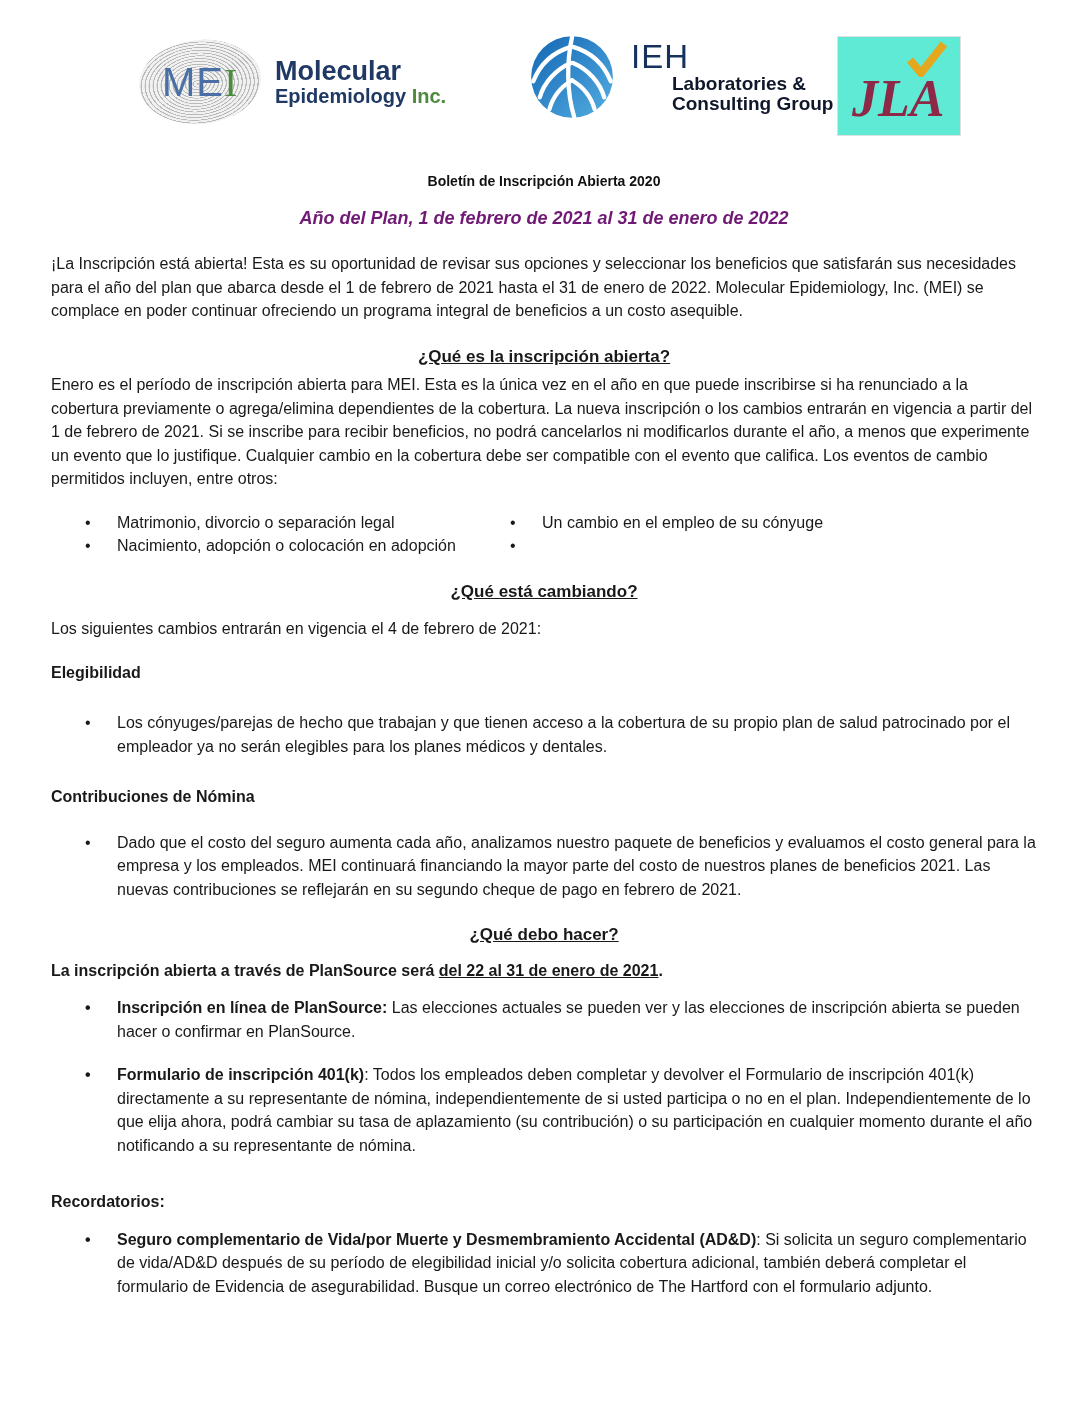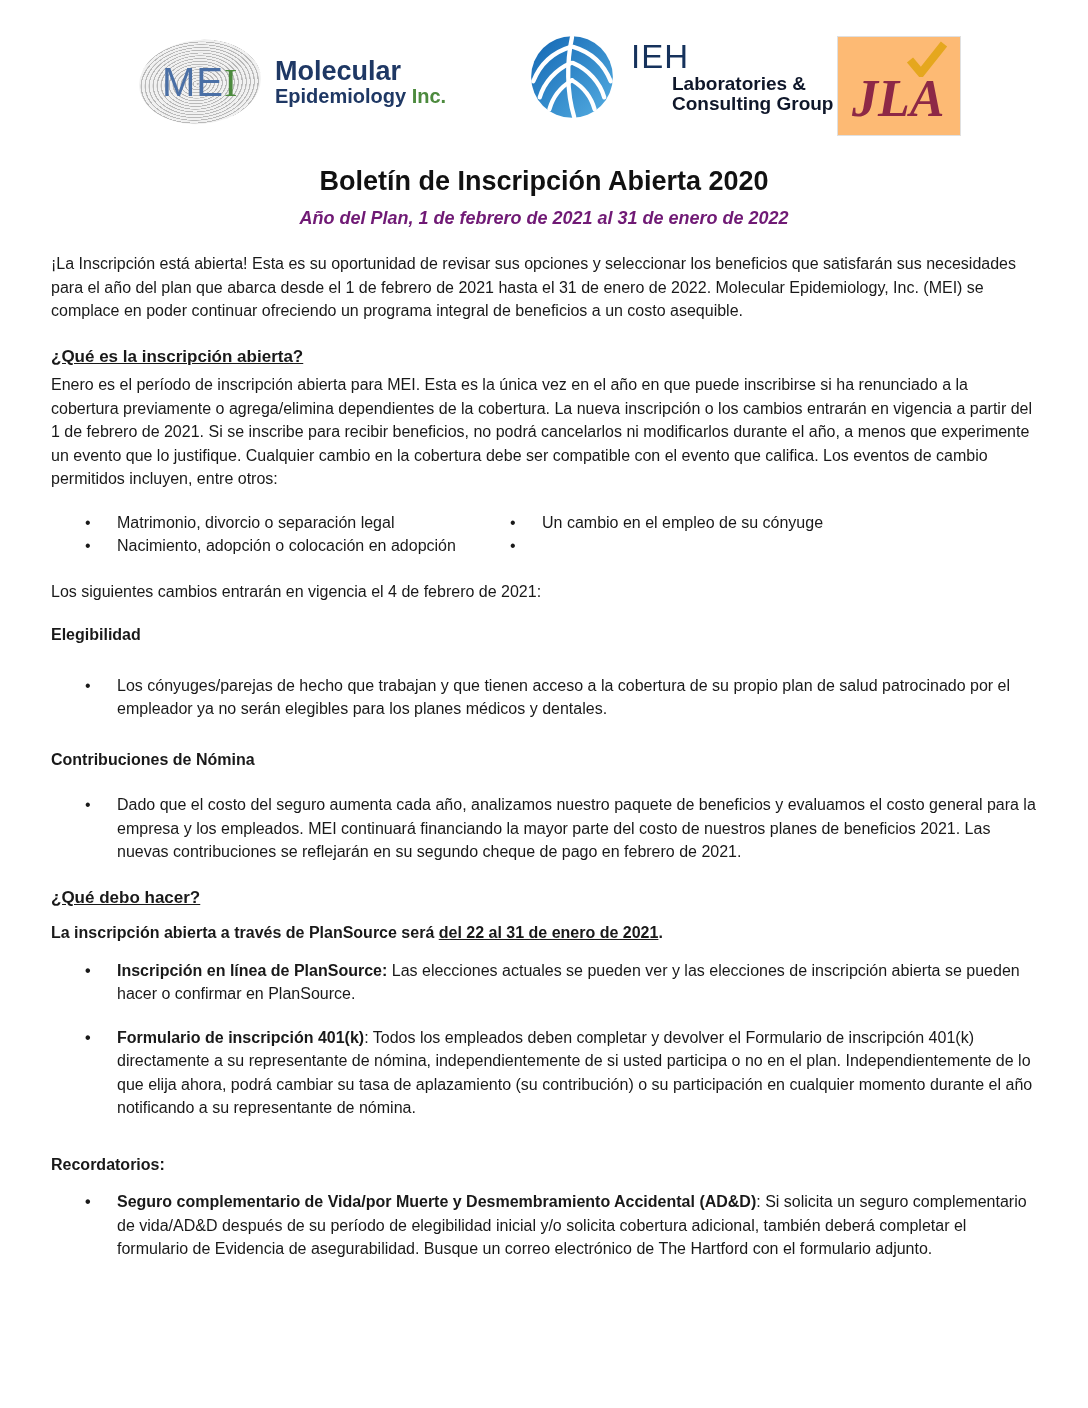--- a/index.html
+++ b/index.html
@@ -24,33 +24,33 @@
   .mei-l1{font-size:27px;line-height:28px;font-weight:bold;color:#1f3864;}
   .mei-l2{font-size:20px;line-height:22px;font-weight:bold;color:#1f3864;}
   .mei-inc{color:#4c8a3d;text-align:center;}
   .logo-ieh{position:absolute;left:478px;top:0;display:flex;align-items:flex-start;}
   .ieh-globe{flex:none;}
   .ieh-text{margin-left:16px;padding-top:6px;}
   .ieh-name{font-size:33px;line-height:34px;font-weight:500;color:#16325c;letter-spacing:1px;}
   .ieh-tag{font-size:19px;line-height:20px;font-weight:bold;color:#0f172a;margin-left:41px;}
   .logo-jla{
     position:absolute;left:786px;top:2px;width:122px;height:98px;
-    border:1px solid #e0e0e0;background:#fdba74;
+    border:1px solid #e0e0e0;background:#5eead4;
   }
   .jla-text{
     position:absolute;left:14px;bottom:10px;
     font-family:"Liberation Serif",serif;font-style:italic;font-weight:bold;
     font-size:52px;line-height:52px;color:#8d2846;
   }
   .jla-check{position:absolute;right:12px;top:4px;}
   
-  .title{font-size:27px;line-height:26px;font-weight:bold;text-align:center;margin:6px 0 13px;color:#111;}
+  .title{font-size:14px;line-height:26px;font-weight:bold;text-align:center;margin:6px 0 13px;color:#111;}
   .subtitle{font-size:18px;line-height:22px;font-weight:bold;font-style:italic;text-align:center;margin:0 0 23px;color:#701a75;}
   p{margin:0;}
-  .sec{font-size:17px;font-weight:bold;text-decoration:underline;margin:0;}
+  .sec{font-size:17px;font-weight:bold;text-decoration:underline;margin:0;text-align:center;}
   .subhead{font-weight:bold;margin:0;}
   .bold-line{font-weight:bold;}
   .und{text-decoration:underline;}
   .li{display:flex;padding-left:34px;}
   .li .b{flex:none;width:32px;}
   .li .t{flex:1;}
   .two-col{display:grid;grid-template-columns:425px 1fr;}
   strong{font-weight:bold;}
   
   .mb5{margin-bottom:5px;}  .mb12{margin-bottom:12px;} .mb14{margin-bottom:14px;}
@@ -131,20 +131,21 @@
       <div class="li">
         <span class="b">•</span>
         <span class="t">Un cambio en el empleo de su cónyuge</span>
       </div>
       <div class="li">
         <span class="b">•</span>
       </div>
     </div>
   </div>
 
+  <h3 class="sec mb14">¿Qué está cambiando?</h3>
   <p class="mb20">Los siguientes cambios entrarán en vigencia el 4 de febrero de 2021:</p>
 
   <p class="subhead mb27">Elegibilidad</p>
   <div class="li mb27">
     <span class="b">•</span>
     <span class="t">Los cónyuges/parejas de hecho que trabajan y que tienen acceso a la cobertura de su propio plan de salud patrocinado por el empleador ya no serán elegibles para los planes médicos y dentales.</span>
   </div>
 
   <p class="subhead mb22">Contribuciones de Nómina</p>
   <div class="li mb22">

